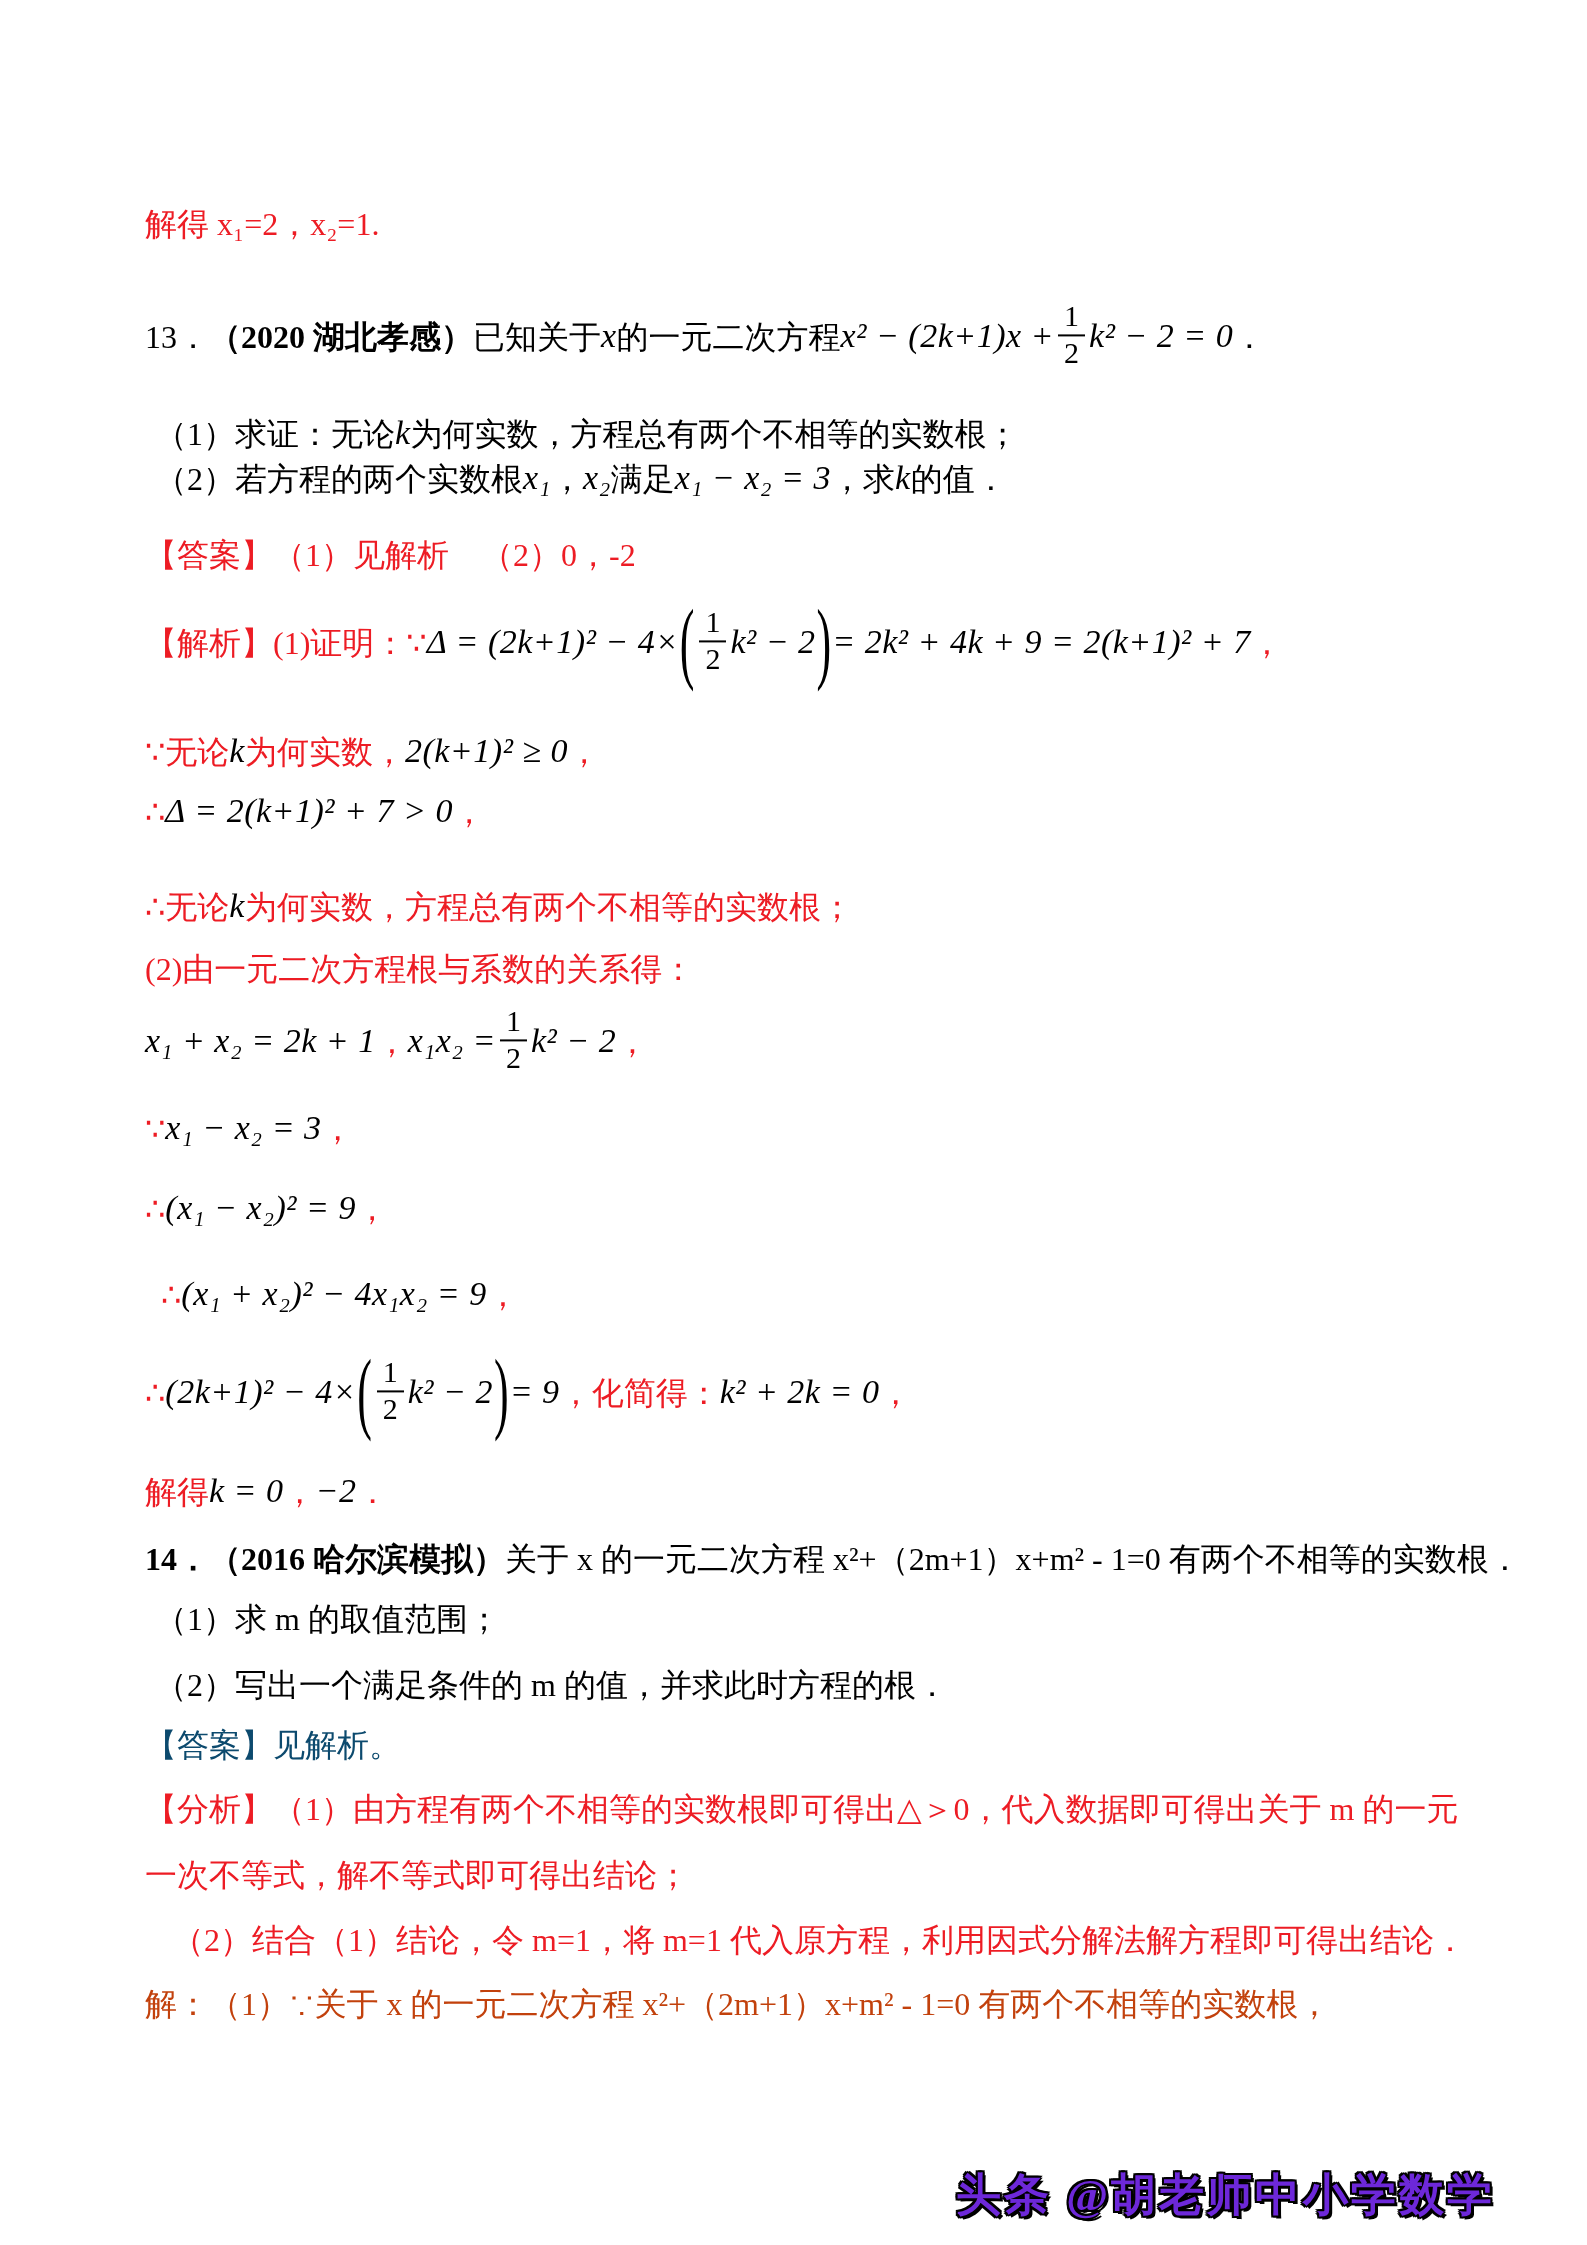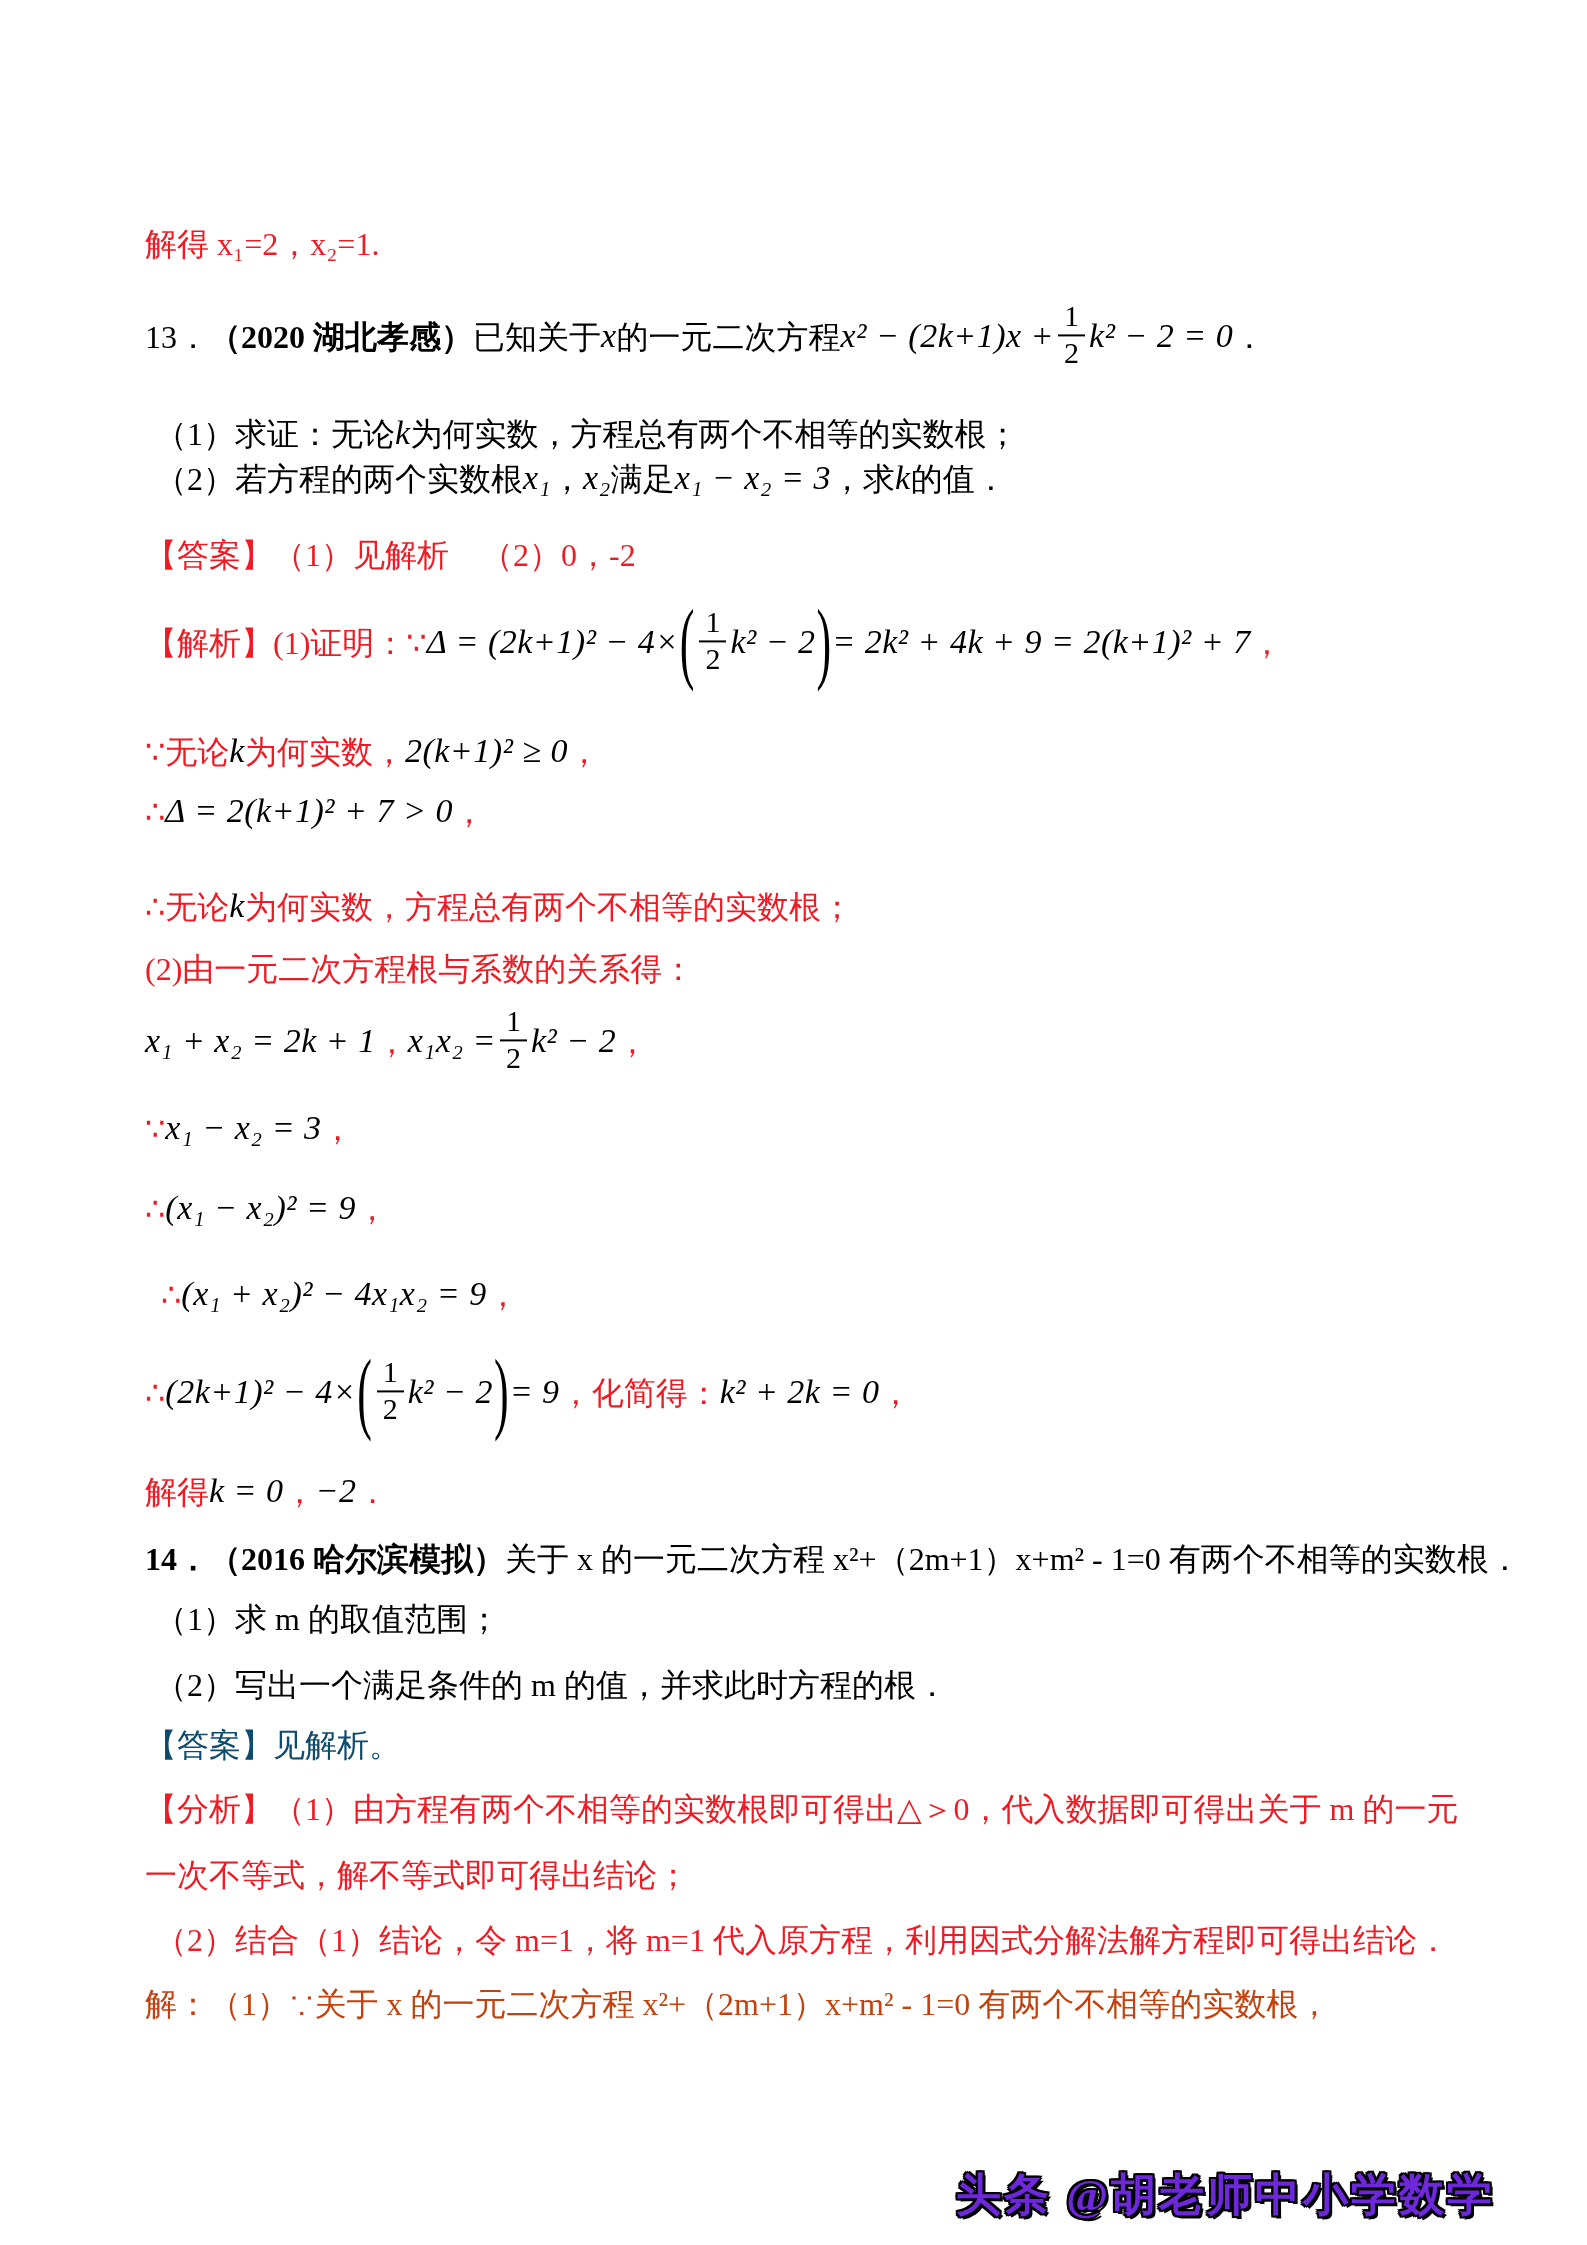--- a/index.html
+++ b/index.html
@@ -62,21 +62,21 @@
     text-shadow:
       3px 3px 0 #000, -2px -2px 0 #000, 2px -2px 0 #000, -2px 2px 0 #000,
       0 2px 0 #000, 2px 0 0 #000, 0 -2px 0 #000, -2px 0 0 #000;
   }
 </style>
 </head>
 <body>
 
 <div class="page">
   <div id="doc">
-      <div class="line" style="top: 222px; left: 145px; margin-top: 20px;"><span class="seg cn" style="color: rgb(237, 28, 36);">解得 x₁=2，x₂=1.</span></div>
+      <div class="line" style="top: 222px; left: 145px;"><span class="seg cn" style="color: rgb(237, 28, 36);">解得 x₁=2，x₂=1.</span></div>
       <div class="line" style="top: 337px; left: 145px;"><span class="seg cn">13．</span><span class="seg cn b">（2020 湖北孝感）</span><span class="seg cn">已知关于 </span><span class="seg mi">x</span><span class="seg cn"> 的一元二次方程 </span><span class="seg mi">x² − (2k+1)x + </span><span class="frac"><span class="fn">1</span><span class="fd">2</span></span><span class="seg mi">k² − 2 = 0</span><span class="seg cn">．</span></div>
       <div class="line" style="top: 432px; left: 155px;"><span class="seg cn">（1）求证：无论 </span><span class="seg mi">k</span><span class="seg cn"> 为何实数，方程总有两个不相等的实数根；</span></div>
       <div class="line" style="top: 477px; left: 155px;"><span class="seg cn">（2）若方程的两个实数根 </span><span class="seg mi">x₁</span><span class="seg cn">， </span><span class="seg mi">x₂</span><span class="seg cn"> 满足 </span><span class="seg mi">x₁ − x₂ = 3</span><span class="seg cn">，求 </span><span class="seg mi">k</span><span class="seg cn"> 的值．</span></div>
       <div class="line" style="top: 553px; left: 145px;"><span class="seg cn" style="color: rgb(237, 28, 36); text-align: center;">【答案】（1）见解析　（2）0，-2</span></div>
       <div class="line" style="top: 643px; left: 145px;"><span class="seg cn" style="color: rgb(237, 28, 36);">【解析】(1)证明： </span><span class="seg cn" style="color: rgb(237, 28, 36);">∵</span><span class="seg mi">Δ = (2k+1)² − 4×</span><span class="bigp">(</span><span class="frac"><span class="fn">1</span><span class="fd">2</span></span><span class="seg mi">k² − 2</span><span class="bigp">)</span><span class="seg mi"> = 2k² + 4k + 9 = 2(k+1)² + 7</span><span class="seg cn" style="color: rgb(237, 28, 36);">，</span></div>
       <div class="line" style="top: 750px; left: 145px;"><span class="seg cn" style="color: rgb(237, 28, 36);">∵</span><span class="seg cn" style="color: rgb(237, 28, 36);">无论 </span><span class="seg mi">k</span><span class="seg cn" style="color: rgb(237, 28, 36);"> 为何实数， </span><span class="seg mi">2(k+1)² ≥ 0</span><span class="seg cn" style="color: rgb(237, 28, 36);">，</span></div>
       <div class="line" style="top: 810px; left: 145px;"><span class="seg cn" style="color: rgb(237, 28, 36);">∴</span><span class="seg mi">Δ = 2(k+1)² + 7 &gt; 0</span><span class="seg cn" style="color: rgb(237, 28, 36);">，</span></div>
       <div class="line" style="top: 905px; left: 145px;"><span class="seg cn" style="color: rgb(237, 28, 36);">∴</span><span class="seg cn" style="color: rgb(237, 28, 36);">无论 </span><span class="seg mi">k</span><span class="seg cn" style="color: rgb(237, 28, 36);"> 为何实数，方程总有两个不相等的实数根；</span></div>
       <div class="line" style="top: 967px; left: 145px;"><span class="seg cn" style="color: rgb(237, 28, 36);">(2)由一元二次方程根与系数的关系得：</span></div>
       <div class="line" style="top: 1042px; left: 145px;"><span class="seg mi">x₁ + x₂ = 2k + 1</span><span class="seg cn" style="color: rgb(237, 28, 36);">， </span><span class="seg mi">x₁x₂ = </span><span class="frac"><span class="fn">1</span><span class="fd">2</span></span><span class="seg mi">k² − 2</span><span class="seg cn" style="color: rgb(237, 28, 36);">，</span></div>
@@ -84,17 +84,17 @@
       <div class="line" style="top: 1207px; left: 145px;"><span class="seg cn" style="color: rgb(237, 28, 36);">∴ </span><span class="seg mi">(x₁ − x₂)² = 9</span><span class="seg cn" style="color: rgb(237, 28, 36);">，</span></div>
       <div class="line" style="top: 1293px; left: 145px; margin-left: 16px;"><span class="seg cn" style="color: rgb(237, 28, 36);">∴ </span><span class="seg mi">(x₁ + x₂)² − 4x₁x₂ = 9</span><span class="seg cn" style="color: rgb(237, 28, 36);">，</span></div>
       <div class="line" style="top: 1393px; left: 145px;"><span class="seg cn" style="color: rgb(237, 28, 36);">∴</span><span class="seg mi">(2k+1)² − 4×</span><span class="bigp">(</span><span class="frac"><span class="fn">1</span><span class="fd">2</span></span><span class="seg mi">k² − 2</span><span class="bigp">)</span><span class="seg mi"> = 9</span><span class="seg cn" style="color: rgb(237, 28, 36);">，化简得： </span><span class="seg mi">k² + 2k = 0</span><span class="seg cn" style="color: rgb(237, 28, 36);">，</span></div>
       <div class="line" style="top: 1490px; left: 145px;"><span class="seg cn" style="color: rgb(237, 28, 36);">解得 </span><span class="seg mi">k = 0</span><span class="seg cn" style="color: rgb(237, 28, 36);">，</span><span class="seg mi"> −2 </span><span class="seg cn" style="color: rgb(237, 28, 36);">．</span></div>
       <div class="line" style="top: 1557px; left: 145px;"><span class="seg cn b">14．（2016 哈尔滨模拟）</span><span class="seg cn">关于 x 的一元二次方程 x²+（2m+1）x+m² - 1=0 有两个不相等的实数根．</span></div>
       <div class="line" style="top: 1617px; left: 155px;"><span class="seg cn">（1）求 m 的取值范围；</span></div>
       <div class="line" style="top: 1683px; left: 155px;"><span class="seg cn">（2）写出一个满足条件的 m 的值，并求此时方程的根．</span></div>
       <div class="line" style="top: 1743px; left: 145px;"><span class="seg cn" style="color: #0c4a6e;">【答案】见解析。</span></div>
       <div class="line" style="top: 1807px; left: 145px;"><span class="seg cn" style="color: rgb(237, 28, 36);">【分析】（1）由方程有两个不相等的实数根即可得出△＞0，代入数据即可得出关于 m 的一元</span></div>
       <div class="line" style="top: 1873px; left: 145px;"><span class="seg cn" style="color: rgb(237, 28, 36);">一次不等式，解不等式即可得出结论；</span></div>
-      <div class="line" style="top: 1938px; left: 155px;"><span class="seg cn" style="color: rgb(237, 28, 36);">（2）结合（1）结论，令 m=1，将 m=1 代入原方程，利用因式分解法解方程即可得出结论．</span></div>
+      <div class="line" style="top: 1938px; left: 172px;"><span class="seg cn" style="color: rgb(237, 28, 36);">（2）结合（1）结论，令 m=1，将 m=1 代入原方程，利用因式分解法解方程即可得出结论．</span></div>
       <div class="line" style="top: 2002px; left: 145px;"><span class="seg cn" style="color: #c2410c;">解：（1）∵关于 x 的一元二次方程 x²+（2m+1）x+m² - 1=0 有两个不相等的实数根，</span></div>
     </div>
   <div class="watermark">头条 @胡老师中小学数学</div>
 </div>
 
 </body></html>

